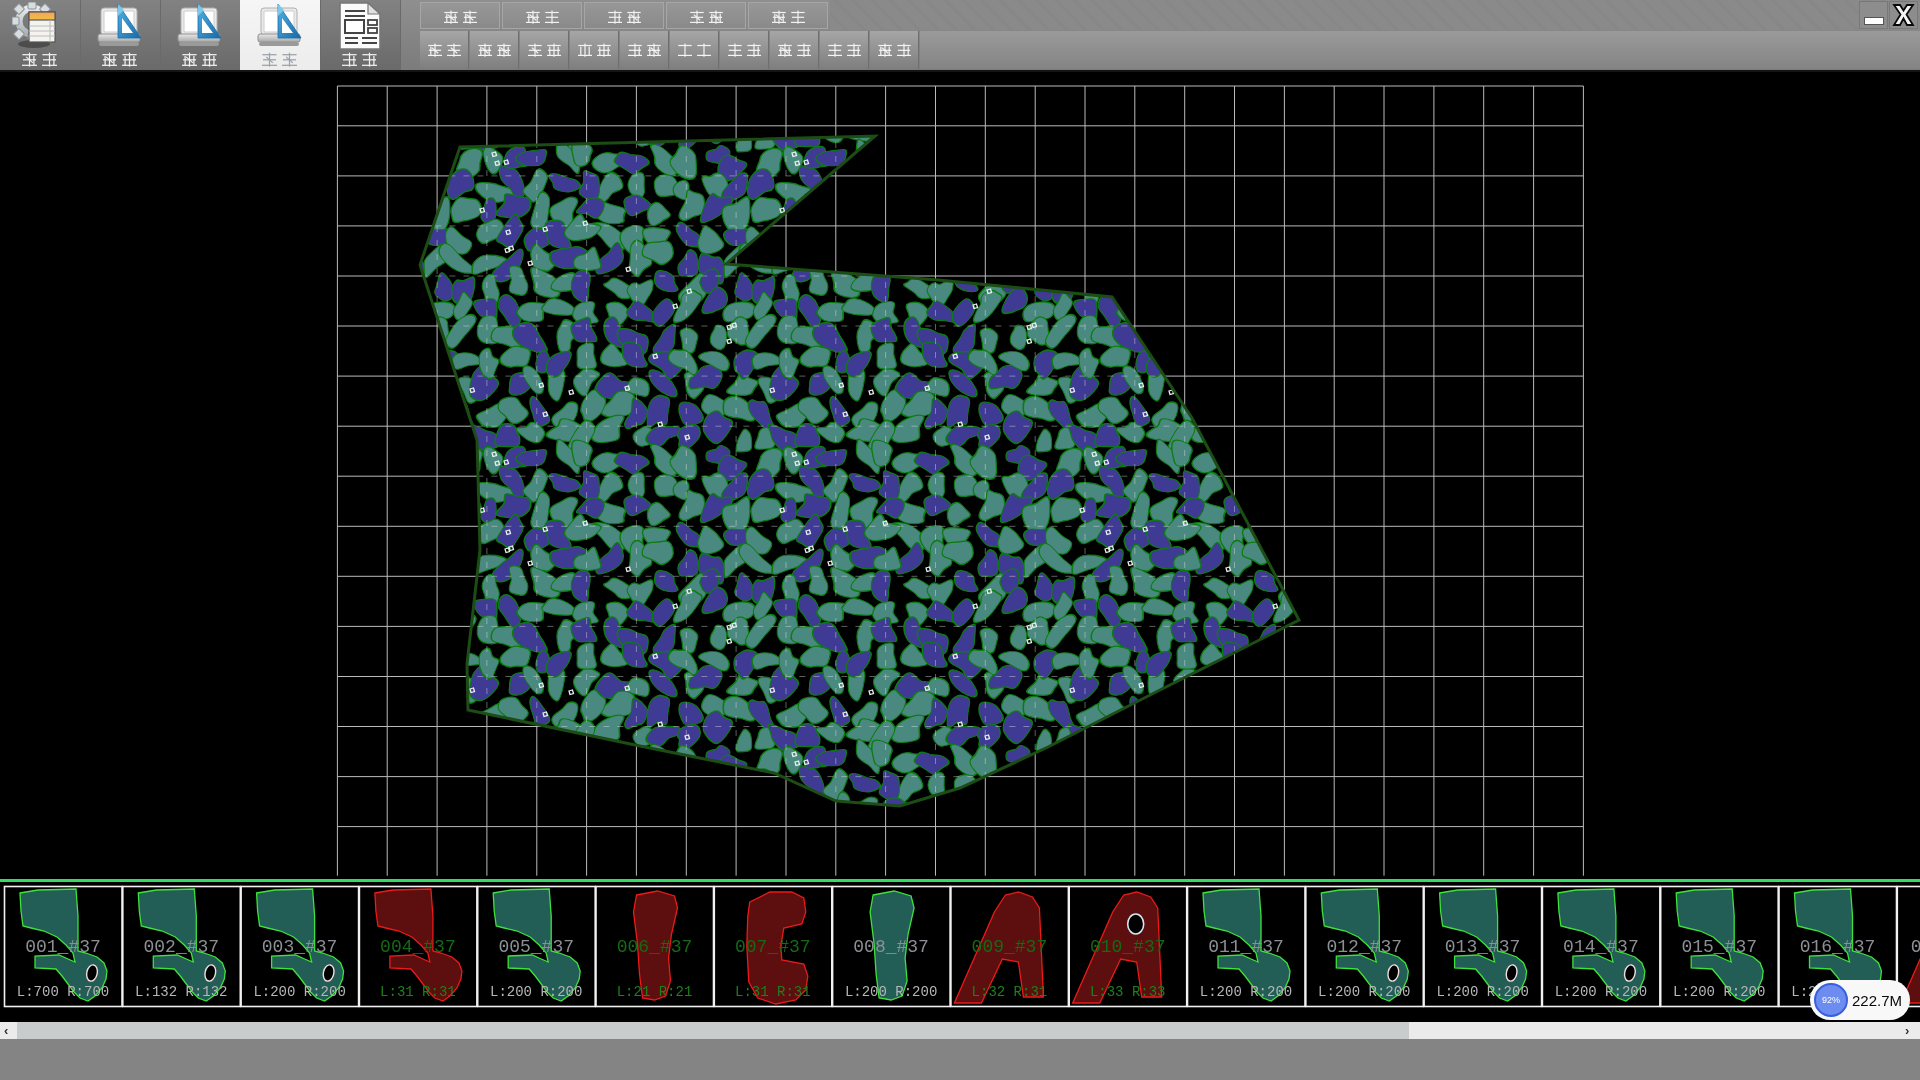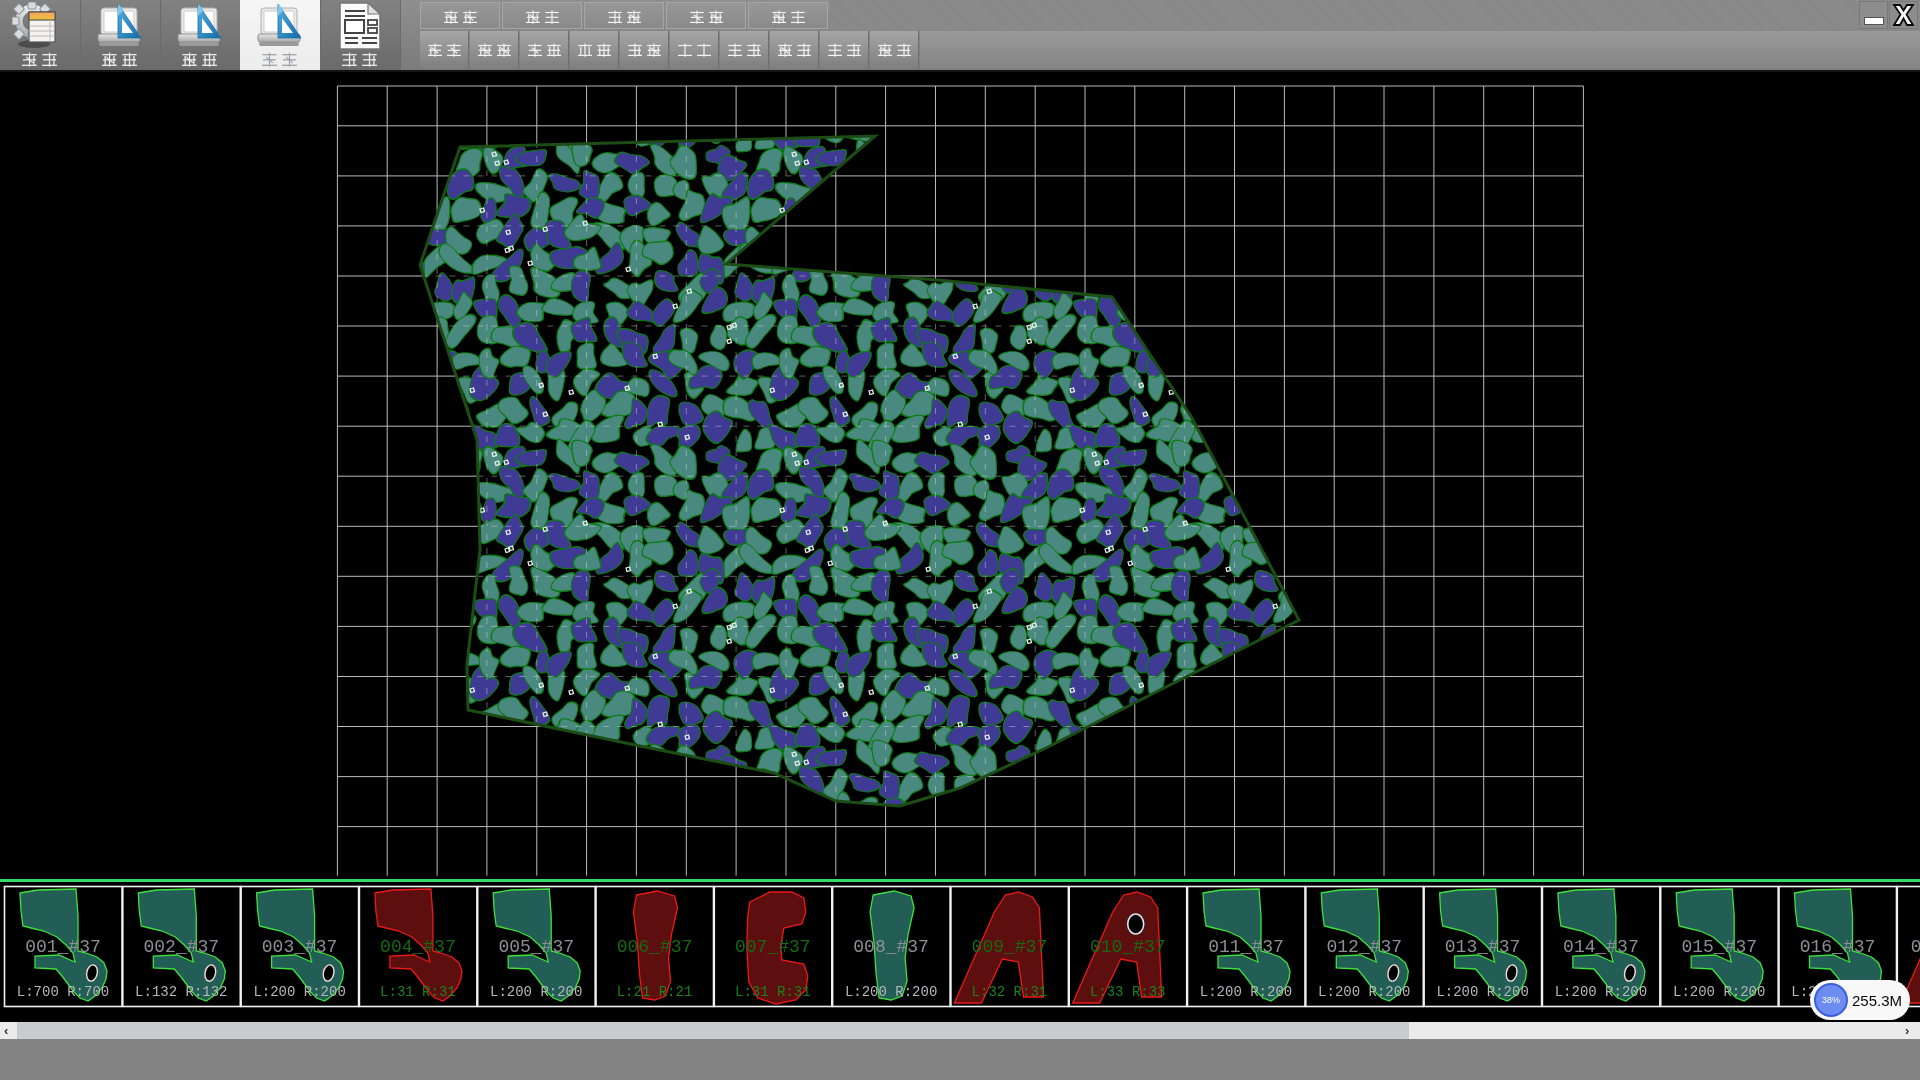--- a/index.html
+++ b/index.html
@@ -1001,13 +1001,13 @@
     </g>
   </svg>
 <div style="position:absolute;left:0;top:1022px;width:1920px;height:16.5px;background:#ebebeb">
     <div style="position:absolute;left:17px;top:0;width:1392px;height:16.5px;background:#c9cccc"></div>
     <div style="position:absolute;left:4px;top:1px;color:#333;font:bold 13px &quot;Liberation Sans&quot;">‹</div>
     <div style="position:absolute;left:1905px;top:1px;color:#333;font:bold 13px &quot;Liberation Sans&quot;">›</div>
   </div>
 <div style="position:absolute;left:0;top:1038.5px;width:1920px;height:41.5px;background:#848484"></div>
 <div style="position:absolute;left:1810px;top:980px;width:100px;height:40px;background:#f8f8f8;border-radius:20px"></div>
 <div style="position:absolute;left:1814px;top:983px;width:34px;height:34px;background:#6C8CF0;border:2.5px solid #3A5EDE;border-radius:50%;box-sizing:border-box"></div>
-<div style="position:absolute;left:1814px;top:995px;width:34px;text-align:center;color:#fff;font:9px &quot;Liberation Sans&quot;">38%</div>
-<div style="position:absolute;left:1852px;top:992px;color:#0a0a0a;font:15px &quot;Liberation Sans&quot;">255.3M</div>
+<div style="position:absolute;left:1814px;top:995px;width:34px;text-align:center;color:#fff;font:9px &quot;Liberation Sans&quot;">92%</div>
+<div style="position:absolute;left:1852px;top:992px;color:#0a0a0a;font:15px &quot;Liberation Sans&quot;">222.7M</div>
 </body></html>

